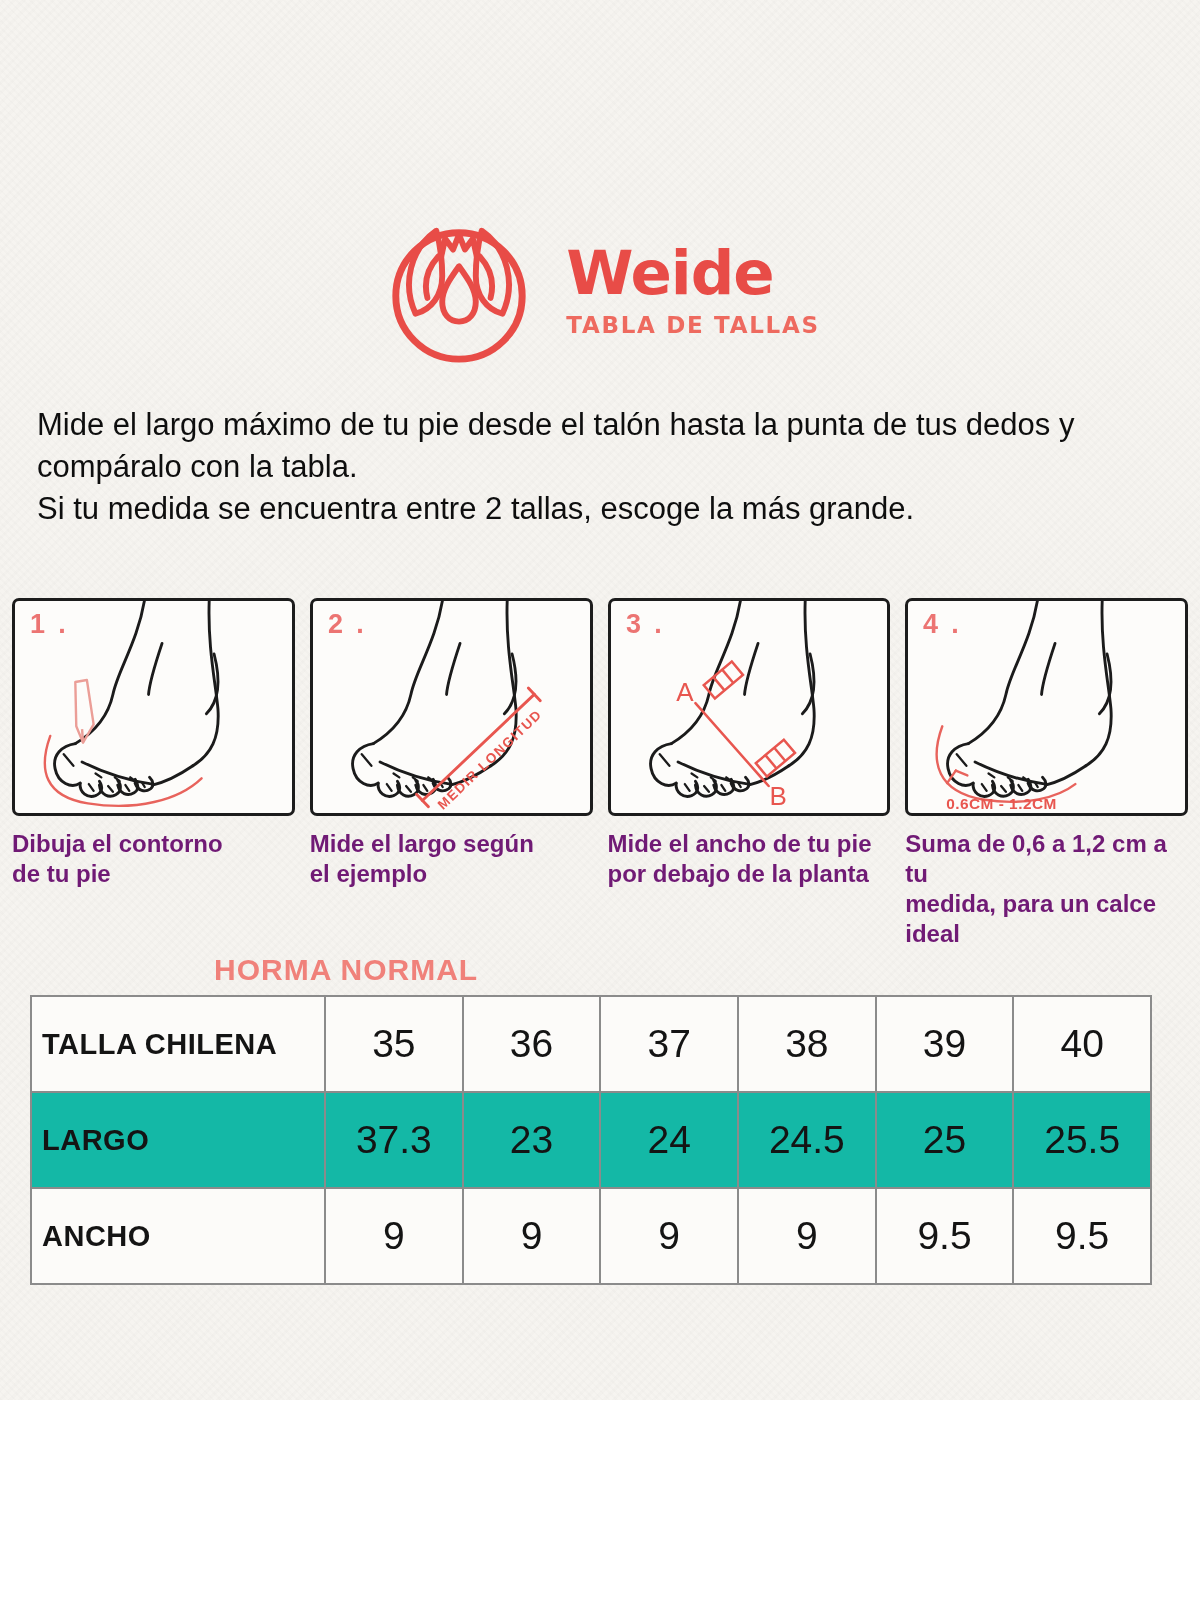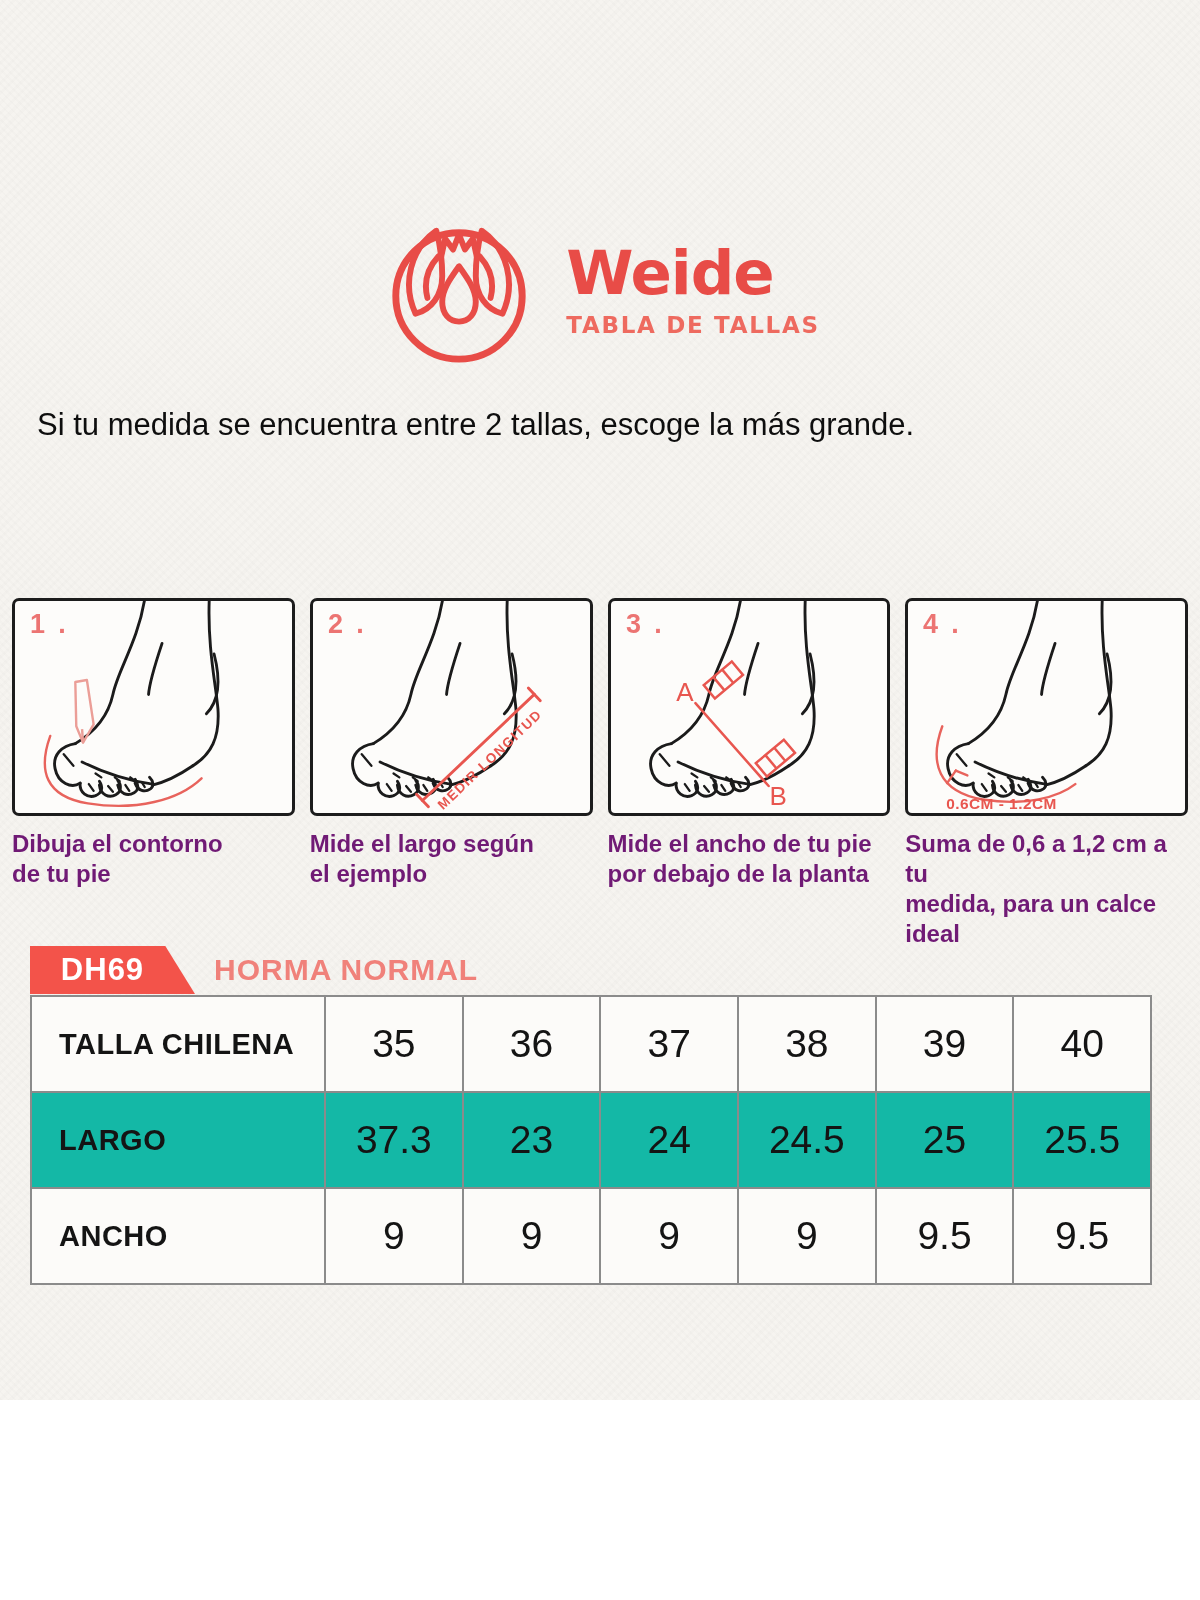--- a/index.html
+++ b/index.html
@@ -48,21 +48,21 @@
            display:flex; align-items:center; justify-content:center; padding-right:20px; }
   .subtitle { position:absolute; top:953px; left:214px; font-size:30px; font-weight:bold;
               color:#f0817a; letter-spacing:1px; }
 
   
   .size-table { position:absolute; top:995px; left:30px; width:1122px;
                 display:grid; grid-template-columns:292px repeat(6,1fr); grid-auto-rows:94px; gap:2px;
                 background:#8b8b8b; border:2px solid #8b8b8b; }
   .cell { background:#fcfbf9; display:flex; align-items:center; justify-content:center;
           font-size:39px; color:#141414; }
-  .cell.lbl { justify-content:flex-start; padding-left:27px; font-size:29px; font-weight:bold; letter-spacing:0.5px; }
+  .cell.lbl { justify-content:flex-start; padding-left:10px; font-size:29px; font-weight:bold; letter-spacing:0.5px; }
   .cell.hl  { background:#14b8a6; }
 </style>
 </head>
 <body>
 
 <svg width="0" height="0" style="position:absolute" aria-hidden="true">
   <defs>
     <g id="foot-art" fill="none" stroke="#1b1b1b" stroke-width="3" stroke-linecap="round" stroke-linejoin="round">
       <path d="M131,-2 C124,42 103,72 98,97 C93,120 79,136 59,148"></path>
       <path d="M198,-2 C196,48 205,88 207,112 C209,142 200,159 181,171"></path>
@@ -100,20 +100,21 @@
       <path d="M80,52 C70,66 63,76 63,88 C63,100 70,108 80,108 C90,108 97,100 97,88 C97,76 90,66 80,52 Z" stroke-width="6"></path>
       <path d="M62,42 L66,24 L74,35 L80,20 L86,35 L94,24 L98,42" stroke-width="6"></path>
     </svg>
     <div class="logo-text">
       <div class="brand">Weide</div>
       <div class="tagline">TABLA DE TALLAS</div>
     </div>
   </div>
 
   <div class="intro">
+    <div>Mide el largo máximo de tu pie desde el talón hasta la punta de tus dedos y compáralo con la tabla.</div>
     <div>Si tu medida se encuentra entre 2 tallas, escoge la más grande.</div>
   </div>
 
   <div class="steps">
 
     <div class="step">
       <div class="panel">
         <svg viewBox="0 0 280 220">
           <use href="#foot-art"></use>
           <g fill="none" stroke="#e8635c" stroke-width="2.5" stroke-linecap="round">
@@ -192,21 +193,20 @@
           <text x="12" y="33" class="num">4 .</text>
         </svg>
       </div>
       <div class="caption">
         <div>Suma de 0,6 a 1,2 cm a tu</div>
         <div>medida, para un calce ideal</div>
       </div>
     </div>
   </div>
 
-  <div class="badge">DH69</div>
   <div class="subtitle">HORMA NORMAL</div>
 
   <div class="size-table">
     <div class="cell lbl">TALLA CHILENA</div>
     <div class="cell">35</div>
     <div class="cell">36</div>
     <div class="cell">37</div>
     <div class="cell">38</div>
     <div class="cell">39</div>
     <div class="cell">40</div>

